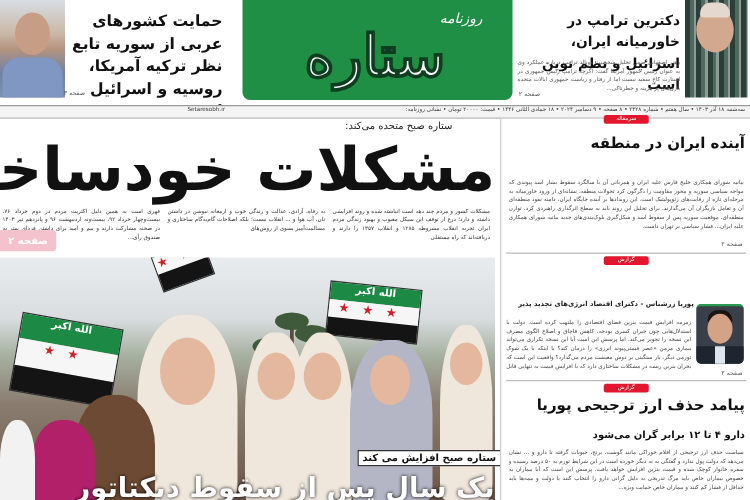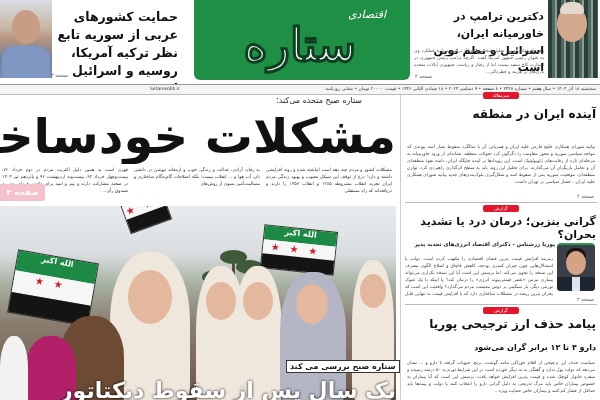--- a/index.html
+++ b/index.html
@@ -77,21 +77,21 @@
   <div class="box-left">
     <div class="photo-left">
       <div class="face"></div>
       <div class="suit"></div>
     </div>
     <div class="headline">حمایت کشورهای عربی از سوریه تابع نظر ترکیه آمریکا، روسیه و اسرائیل است</div>
     <div class="pageref">صفحه ۳</div>
   </div>
 
   <div class="logo">
-    <div class="ruz">اقتصادی</div>
+    <div class="ruz">روزنامه</div>
     <div class="mark">ستاره صبح</div>
   </div>
 
   <div class="box-right">
     <div class="photo-right">
       <div class="face"></div>
       <div class="head"></div>
     </div>
     <div class="headline">دکترین ترامپ در خاورمیانه ایران، اسرائیل و نظم نوین است</div>
     <div class="blurb">زهیر اصفهانی ضمن تحلیل شخصیت دونالد ترامپ درباره عملکرد وی به عنوان رئیس جمهور آمریکا گفت: اگرچه ترامپ رئیس جمهوری در استارت کاخ سفید نیست اما از رفتار و ریاست جمهوری ایالات متحده بازی‌های پر هزینه و خطرناکی...</div>
@@ -151,33 +151,32 @@
   <div class="person" style="left:280px;top:66px;width:66px;height:130px;background:#b4b6c6;">
     <div class="face2" style="left:16px;top:12px;width:32px;height:40px;"></div>
   </div>
   <div class="person hijab" style="left:352px;top:54px;width:42px;height:140px;">
     <div class="face2" style="left:8px;top:14px;width:26px;height:34px;"></div>
   </div>
 </div>
 
 <div class="badge-jump">صفحه ۲</div>
 
-<div class="sub-kicker">ستاره صبح بررسی می کند</div>
+<div class="sub-kicker">ستاره صبح افزایش می کند</div>
 <div class="sub-title">یک سال پس از سقوط دیکتاتور دمشق</div>
 
 <div class="right-col">
 
   <div class="tag" style="left:82px;top:-3px;">سرمقاله</div>
   <div class="story-title" style="left:5px;top:12px;font-size:12px;">آینده ایران در منطقه</div>
   <div class="story-body" style="left:6px;top:48px;width:188px;height:48px;overflow:hidden;">بیانیه شورای همکاری خلیج فارس علیه ایران و همزبانی آن با سالگرد سقوط بشار اسد پیوندی که مواجه سیاسی سوریه و محور مقاومت را دگرگون کرد تحولات منطقه، نشانه‌ای از ورود خاورمیانه به مرحله‌ای تازه از رقابت‌های ژئوپولیتیک است. این رویدادها بر آینده جایگاه ایران، دامنه نفوذ منطقه‌ای آن و تعامل بازیگران آن می‌گذارند. برای تحلیل این روند باید به سطح اثرگذاری راهبردی کرد. توازن منطقه‌ای، موقعیت سوریه پس از سقوط اسد و شکل‌گیری بلوک‌بندی‌های جدید بیانیه شورای همکاری علیه ایران... فشار سیاسی بر تهران داشت.</div>
   <div class="pageref-r" style="right:6px;top:98px;">صفحه ۲</div>
   <div class="divider" style="top:107px;"></div>
 
   <div class="tag" style="left:82px;top:110px;">گزارش</div>
-  <div class="story-title" style="left:5px;top:120px;font-size:11px;">گرانی بنزین؛ درمان درد یا تشدید بحران؟</div>
   <div class="story-body" style="left:4px;top:146px;width:150px;font-size:5.5px;font-weight:bold;color:#222;">پوریا زرشناس - دکترای اقتصاد انرژی‌های تجدید پذیر</div>
   <div class="photo-small" style="left:156px;top:148px;">
     <div class="hair"></div>
     <div class="face"></div>
     <div class="suit"></div>
     <div class="shirt"></div>
   </div>
   <div class="story-body" style="left:4px;top:160px;width:148px;height:42px;overflow:hidden;">زمزمه افزایش قیمت بنزین فضای اقتصادی را ملتهب کرده است. دولت با استدلال‌هایی چون جبران کسری بودجه، کاهش قاچاق و اصلاح الگوی مصرف این نسخه را تجویز می‌کند. اما پرسش این است آیا این نسخه تکراری می‌تواند بیماری مزمن «عصر قیمتی‌پیوند انرژی» را درمان کند؟ یا اینکه با یک شوک تورمی دیگر، بار سنگینی بر دوش معیشت مردم می‌گذارد؟ واقعیت این است که بحران بنزین ریشه در مشکلات ساختاری دارد که با افزایش قیمت به تنهایی قابل حل نیست.</div>
   <div class="pageref-r" style="right:6px;top:201px;">صفحه ۲</div>
   <div class="divider" style="top:209px;"></div>

